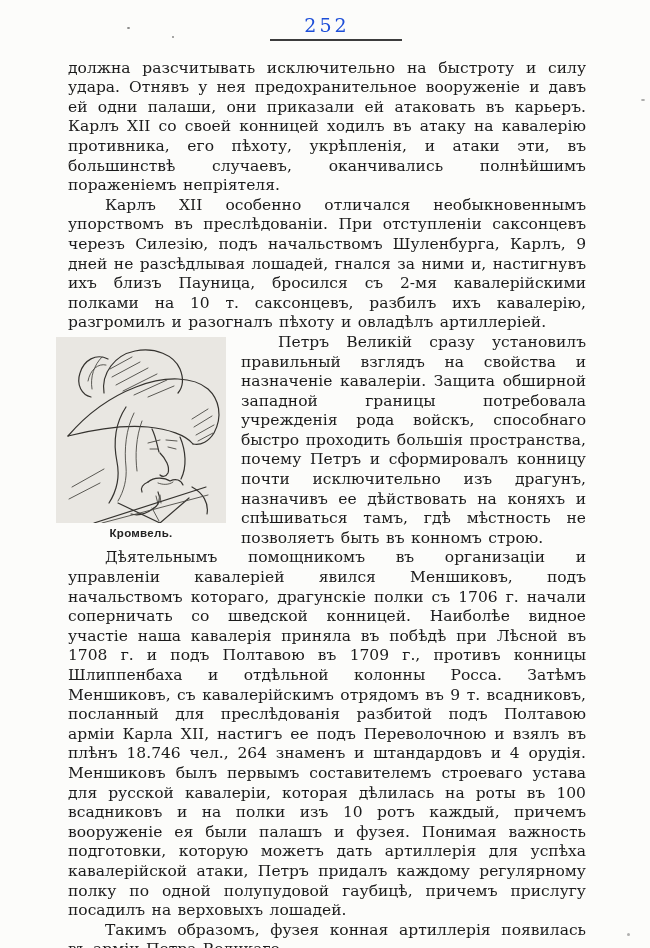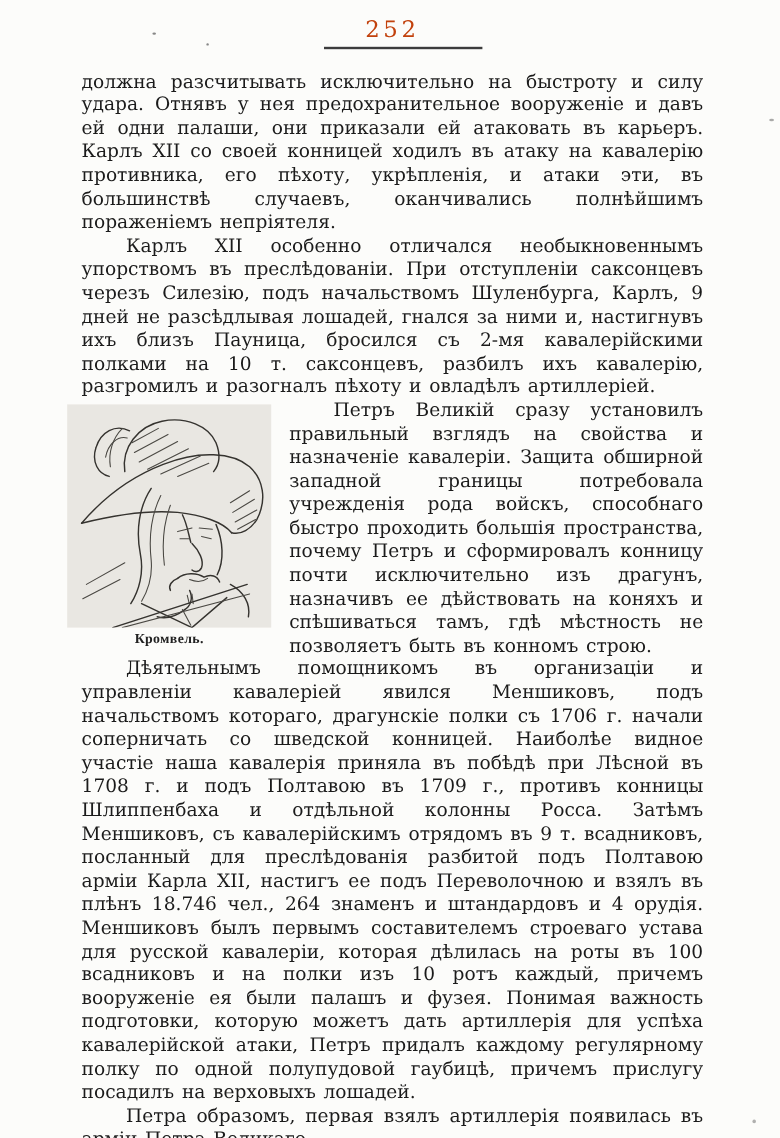--- a/index.html
+++ b/index.html
@@ -13,21 +13,21 @@
   .page{
     width:650px;min-height:948px;
     box-sizing:border-box;
     padding:14px 64px 40px 68px;
     position:relative;
   }
   
   .hdr{text-align:center;margin-bottom:18px;}
   .pagenum{
     display:inline-block;
-    font-size:19px;letter-spacing:3px;color:#c2410c;
+    font-size:19px;letter-spacing:3px;color:#1d4ed8;
     font-family:"DejaVu Serif",serif;
   }
   .pagenum-rule{
     width:132px;height:1.6px;background:#3c3c3c;
     margin:3px auto 0 auto;transform:translateX(9px);
   }
   
   .text{
     font-size:15.5px;line-height:19.6px;
     text-align:justify;color:#1b1b1b;
@@ -43,21 +43,21 @@
     margin:4px 15px 4px -12px;
   }
   .fig-img{
     width:170px;height:186px;
     background:#e9e7e2;
     box-sizing:border-box;
   }
   .fig-img svg{display:block;width:100%;height:100%;}
   .fig figcaption{
     text-align:center;
-    font-family:Liberation Serif, serif;
+    font-family:Liberation Sans, sans-serif;
     font-size:11.5px;font-weight:bold;color:#222;
     padding-top:1px;letter-spacing:.3px;
   }
   
   .speck{position:absolute;background:#555;border-radius:50%;opacity:.7;}
   .speck.s1{left:127px;top:27px;width:3px;height:2px;}
   .speck.s2{left:172px;top:36px;width:2px;height:2px;}
   .speck.s3{left:641px;top:99px;width:4px;height:2px;opacity:.5;}
   .speck.s4{left:627px;top:933px;width:3px;height:3px;opacity:.45;}
   .sketch{stroke:#35332f;stroke-width:1.2;fill:none;stroke-linecap:round;stroke-linejoin:round;}
@@ -139,21 +139,21 @@
             <path class="sketch-thin" d="M 13 162 L 44 146"></path>
             <path class="sketch" d="M 136 150 C 147 156, 153 166, 151 177"></path>
             <path class="sketch" d="M 38 186 L 150 150"></path>
             <path class="sketch-thin" d="M 46 186 L 152 158"></path>
           </svg>
         </div>
         <figcaption>Кромвель.</figcaption>
       </figure>
     <p class="indent"><span>Петръ Великій сразу установилъ правильный взглядъ на свойства и назначеніе кавалеріи. Защита обширной западной границы потребовала учрежденія рода войскъ, способнаго быстро проходить большія пространства, почему Петръ и сформировалъ конницу почти исключительно изъ </span><span class="ital">драгунъ,</span><span> назначивъ ее дѣйствовать на коняхъ и спѣшиваться тамъ, гдѣ мѣстность не позволяетъ быть въ конномъ строю.</span></p>
         <p class="indent"><span>Дѣятельнымъ помощникомъ въ организаціи и управленіи кавалеріей явился Меншиковъ, подъ начальствомъ котораго, драгунскіе полки съ 1706 г. начали соперничать со шведской конницей. Наиболѣе видное участіе наша кавалерія приняла въ побѣдѣ при Лѣсной въ 1708 г. и подъ Полтавою въ 1709 г., противъ конницы Шлиппенбаха и отдѣльной колонны Росса. Затѣмъ Меншиковъ, съ кавалерійскимъ отрядомъ въ 9 т. всадниковъ, посланный для преслѣдованія разбитой подъ Полтавою арміи Карла XII, настигъ ее подъ Переволочною и взялъ въ плѣнъ 18.746 чел., 264 знаменъ и штандардовъ и 4 орудія. Меншиковъ былъ первымъ составителемъ </span><span class="ital">строеваго устава для русской кавалеріи,</span><span> которая дѣлилась на роты въ 100 всадниковъ и на полки изъ 10 ротъ каждый, причемъ вооруженіе ея были </span><span class="ital">палашъ и фузея</span><span>. Понимая важность подготовки, которую можетъ дать артиллерія для успѣха кавалерійской атаки, </span><span class="ital">Петръ придалъ каждому регулярному полку по одной полупудовой гаубицѣ,</span><span> причемъ прислугу посадилъ на верховыхъ лошадей.</span></p>
-        <p class="indent"><span>Петра образомъ, </span><span class="ital">первая взялъ артиллерія</span><span> появилась въ арміи Петра Великаго.</span></p>
+        <p class="indent"><span>Такимъ образомъ, </span><span class="ital">фузея конная артиллерія</span><span> появилась въ арміи Петра Великаго.</span></p>
       </section>
   </main>
 
   <span class="speck s1"></span>
   <span class="speck s2"></span>
   <span class="speck s3"></span>
   <span class="speck s4"></span>
 </div>
 
 </body></html>

